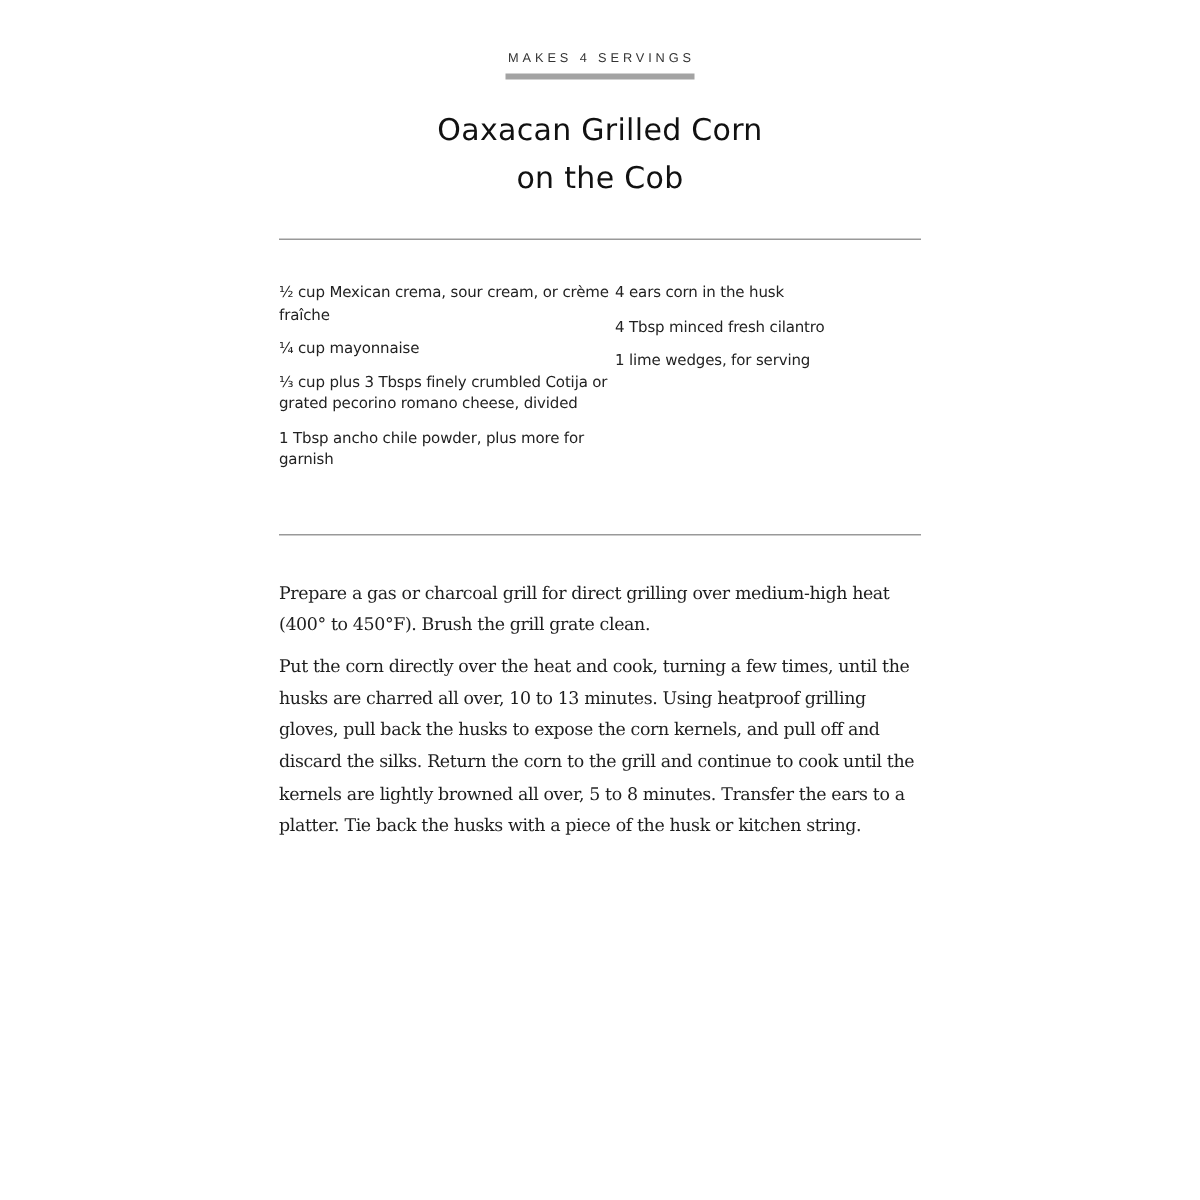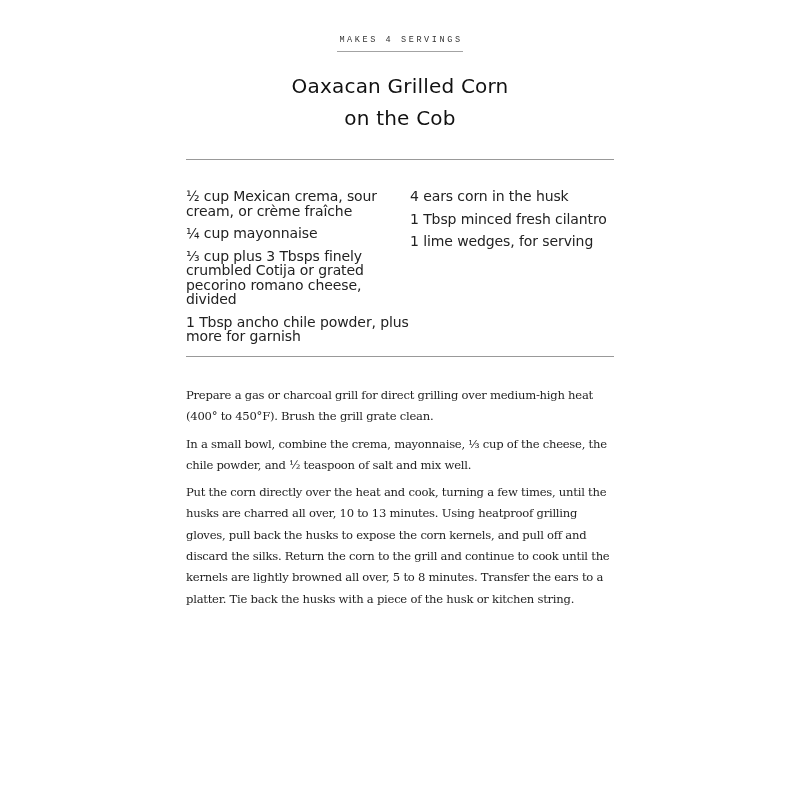--- a/index.html
+++ b/index.html
@@ -22,26 +22,26 @@
     }
     .servings-wrap {
       position: absolute;
       top: 28px;
       left: 0;
       width: 428px;
       text-align: center;
     }
     .servings {
       display: inline-block;
-      font-family: Liberation Mono, monospace;
+      font-family: Liberation Sans, sans-serif;
       font-size: 8.5px;
       letter-spacing: 2.6px;
       color: #333;
       padding-bottom: 6px;
-      border-bottom: 1px solid #a3a3a3;
+      border-bottom: 4px solid #a3a3a3;
       padding-left: 2px;
       padding-right: 0px;
       text-align: right;
     }
     .title {
       position: absolute;
       top: 70px;
       left: 0;
       width: 428px;
       text-align: center;
@@ -71,21 +71,21 @@
     }
     .ing-col {
       list-style: none;
       margin: 0;
       padding: 0;
     }
     .ing-col.left { width: 224px; }
     .ing-col.right { width: 204px; }
     .ing-col li {
       font-family: "DejaVu Sans", sans-serif;
-      font-size: 14px;
+      font-size: 10px;
       line-height: 14.5px;
       color: #222;
       margin-bottom: 8px;
       letter-spacing: -0.1px;
     }
     .method {
       position: absolute;
       top: 385px;
       left: 0;
       width: 428px;
@@ -117,26 +117,25 @@
 
   <div class="ingredients">
     <ul class="ing-col left">
       <li>½ cup Mexican crema, sour cream, or crème fraîche</li>
       <li>¼ cup mayonnaise</li>
       <li>⅓ cup plus 3 Tbsps finely crumbled Cotija or grated pecorino romano cheese, divided</li>
       <li>1 Tbsp ancho chile powder, plus more for garnish</li>
     </ul>
     <ul class="ing-col right">
       <li>4 ears corn in the husk</li>
-      <li>1 Tbsp minced fresh cilantro</li>
+      <li>4 Tbsp minced fresh cilantro</li>
       <li>1 lime wedges, for serving</li>
     </ul>
   </div>
 
   <div class="rule bottom"></div>
 
   <div class="method">
     <p>Prepare a gas or charcoal grill for direct grilling over medium-high heat (400° to 450°F). Brush the grill grate clean.</p>
-    <p>In a small bowl, combine the crema, mayonnaise, ⅓ cup of the cheese, the chile powder, and ½ teaspoon of salt and mix well.</p>
     <p>Put the corn directly over the heat and cook, turning a few times, until the husks are charred all over, 10 to 13 minutes. Using heatproof grilling gloves, pull back the husks to expose the corn kernels, and pull off and discard the silks. Return the corn to the grill and continue to cook until the kernels are lightly browned all over, 5 to 8 minutes. Transfer the ears to a platter. Tie back the husks with a piece of the husk or kitchen string.</p>
   </div>
 
 </div>
 
 </body></html>

